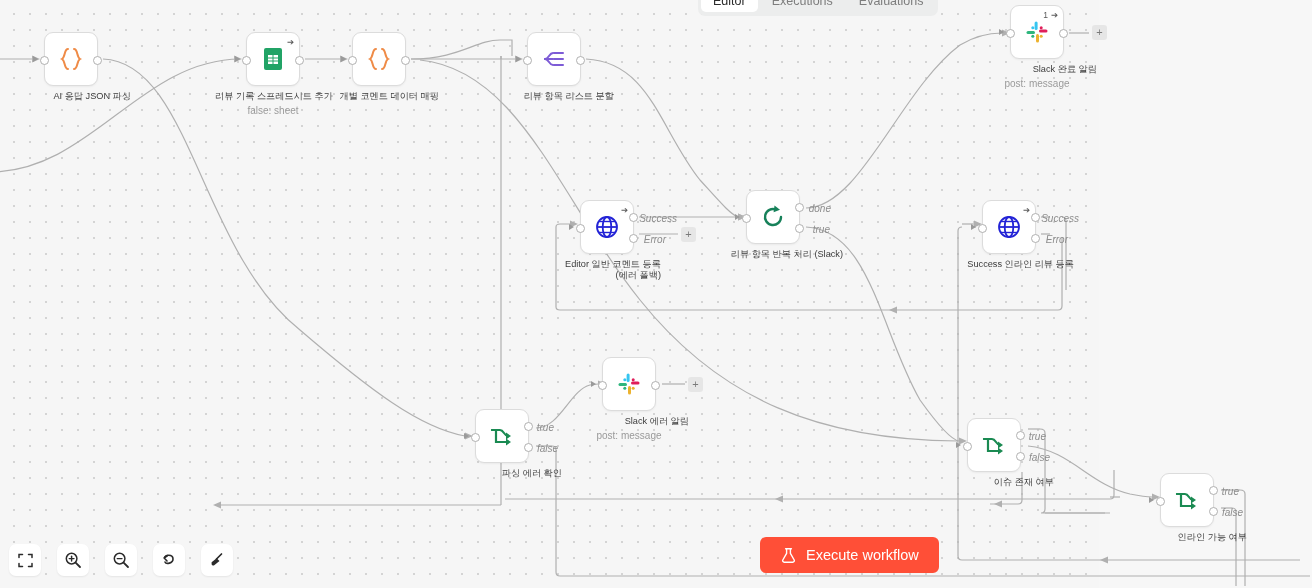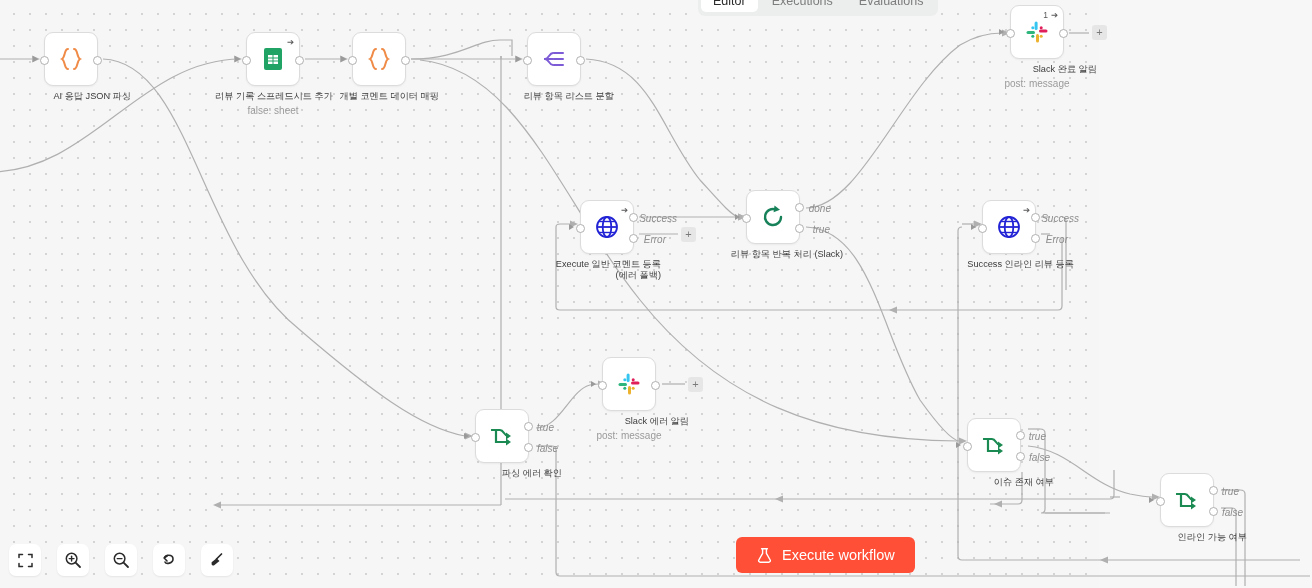--- a/index.html
+++ b/index.html
@@ -105,21 +105,21 @@
     position: absolute; left: 9px; bottom: 12px;
     display: flex; gap: 16px;
   }
   .tool {
     width: 32px; height: 32px;
     background: #fff; border-radius: 7px;
     display: flex; align-items: center; justify-content: center;
     box-shadow: 0 1px 2px rgba(0,0,0,.07);
   }
   #exec-btn {
-    position: absolute; left: 736px; bottom: 15px;
+    position: absolute; left: 760px; bottom: 15px;
     height: 36px; padding: 0 20px;
     background: #ff4f37; color: #fff;
     border: none; border-radius: 6px;
     font-size: 14.5px; font-family: "Liberation Sans", sans-serif;
     display: flex; align-items: center; gap: 9px;
     cursor: pointer;
   }
 </style>
 </head>
 <body>
@@ -316,21 +316,21 @@
       <circle cx="14" cy="14" r="10" fill="none" stroke="#2323d6" stroke-width="1.8"></circle>
       <ellipse cx="14" cy="14" rx="4.3" ry="10" fill="none" stroke="#2323d6" stroke-width="1.8"></ellipse>
       <line x1="4" y1="14" x2="24" y2="14" stroke="#2323d6" stroke-width="1.8"></line>
       <line x1="6" y1="8.5" x2="22" y2="8.5" stroke="#2323d6" stroke-width="1.4"></line>
       <line x1="6" y1="19.5" x2="22" y2="19.5" stroke="#2323d6" stroke-width="1.4"></line>
     </svg>
     <span class="pin o1"></span>
     <span class="pin-lbl" style="right:-44px; top:12px;">Success</span>
     <span class="pin o2"></span>
     <span class="pin-lbl" style="right:-33px; top:33px;">Error</span>
-    <div class="node-label" style="width:108px; top:58px;">Execute 일반 코멘트 등록 (에러 폴백)</div>
+    <div class="node-label" style="width:108px; top:58px;">Editor 일반 코멘트 등록 (에러 폴백)</div>
   </div>
 
   <div class="node" style="left:746px; top:190px;">
     <span class="in-arrow"></span>
     <span class="pin in"></span>
     <svg width="28" height="28" viewBox="0 0 28 28">
       <path d="M22 14 A8 8 0 1 1 17 6.6" fill="none" stroke="#17815a" stroke-width="2.4" stroke-linecap="round"></path>
       <polygon points="15.5,2.5 21,6.8 14.6,9.2" fill="#17815a"></polygon>
     </svg>
     <span class="pin o1"></span>

